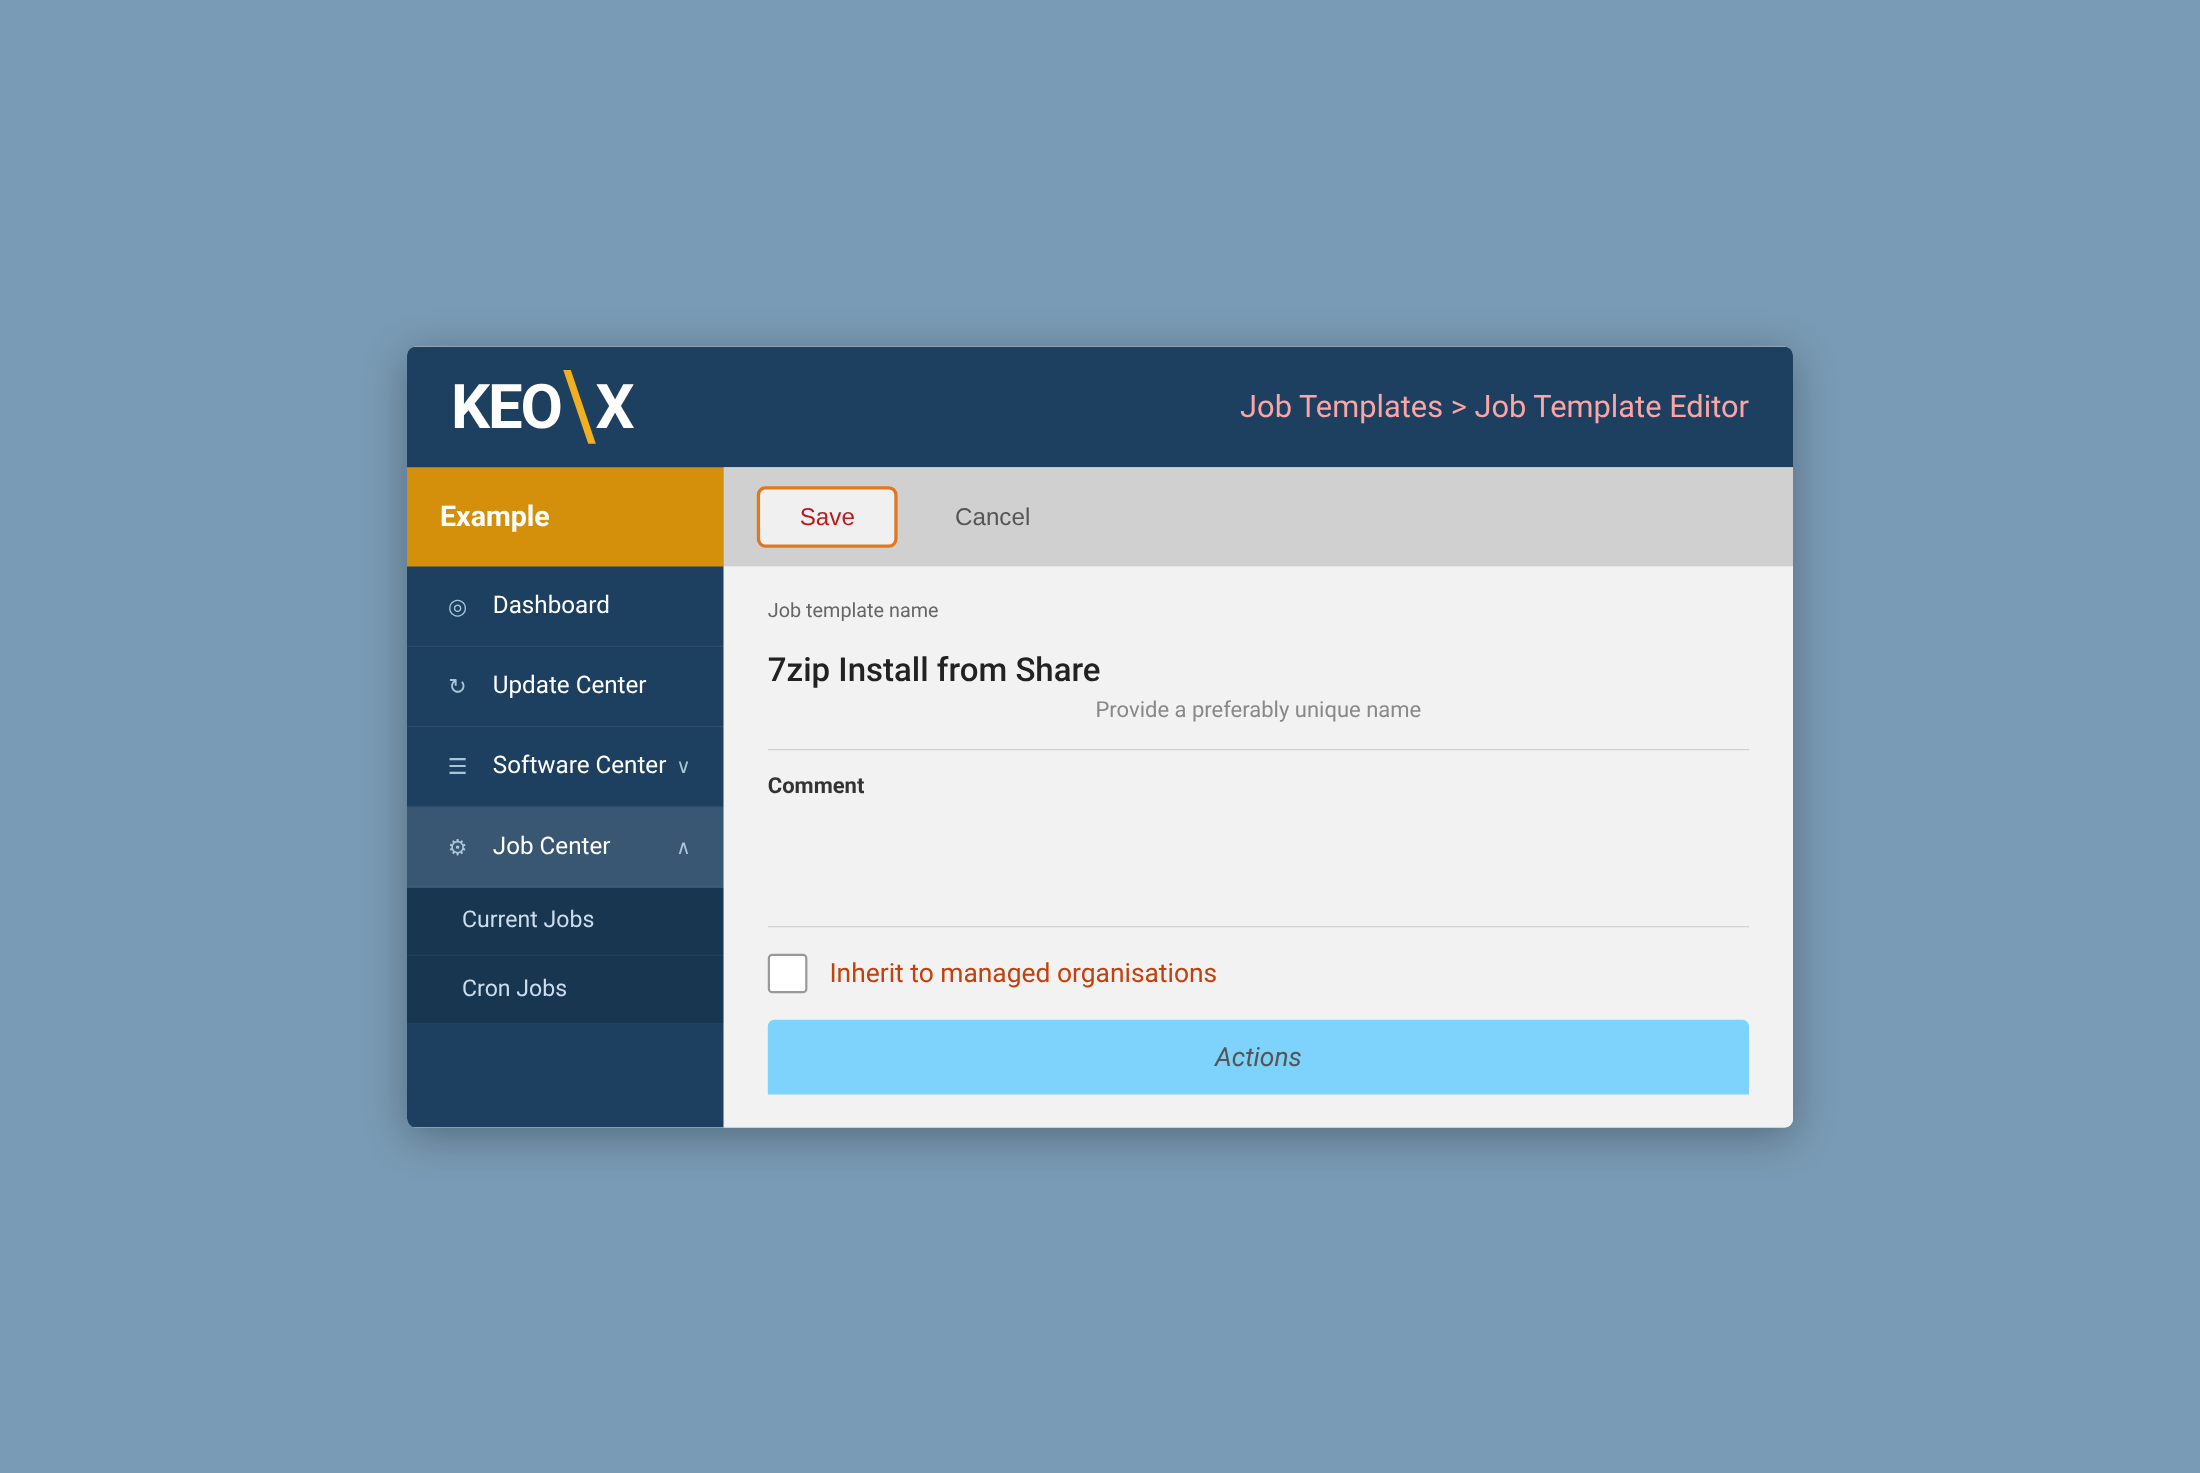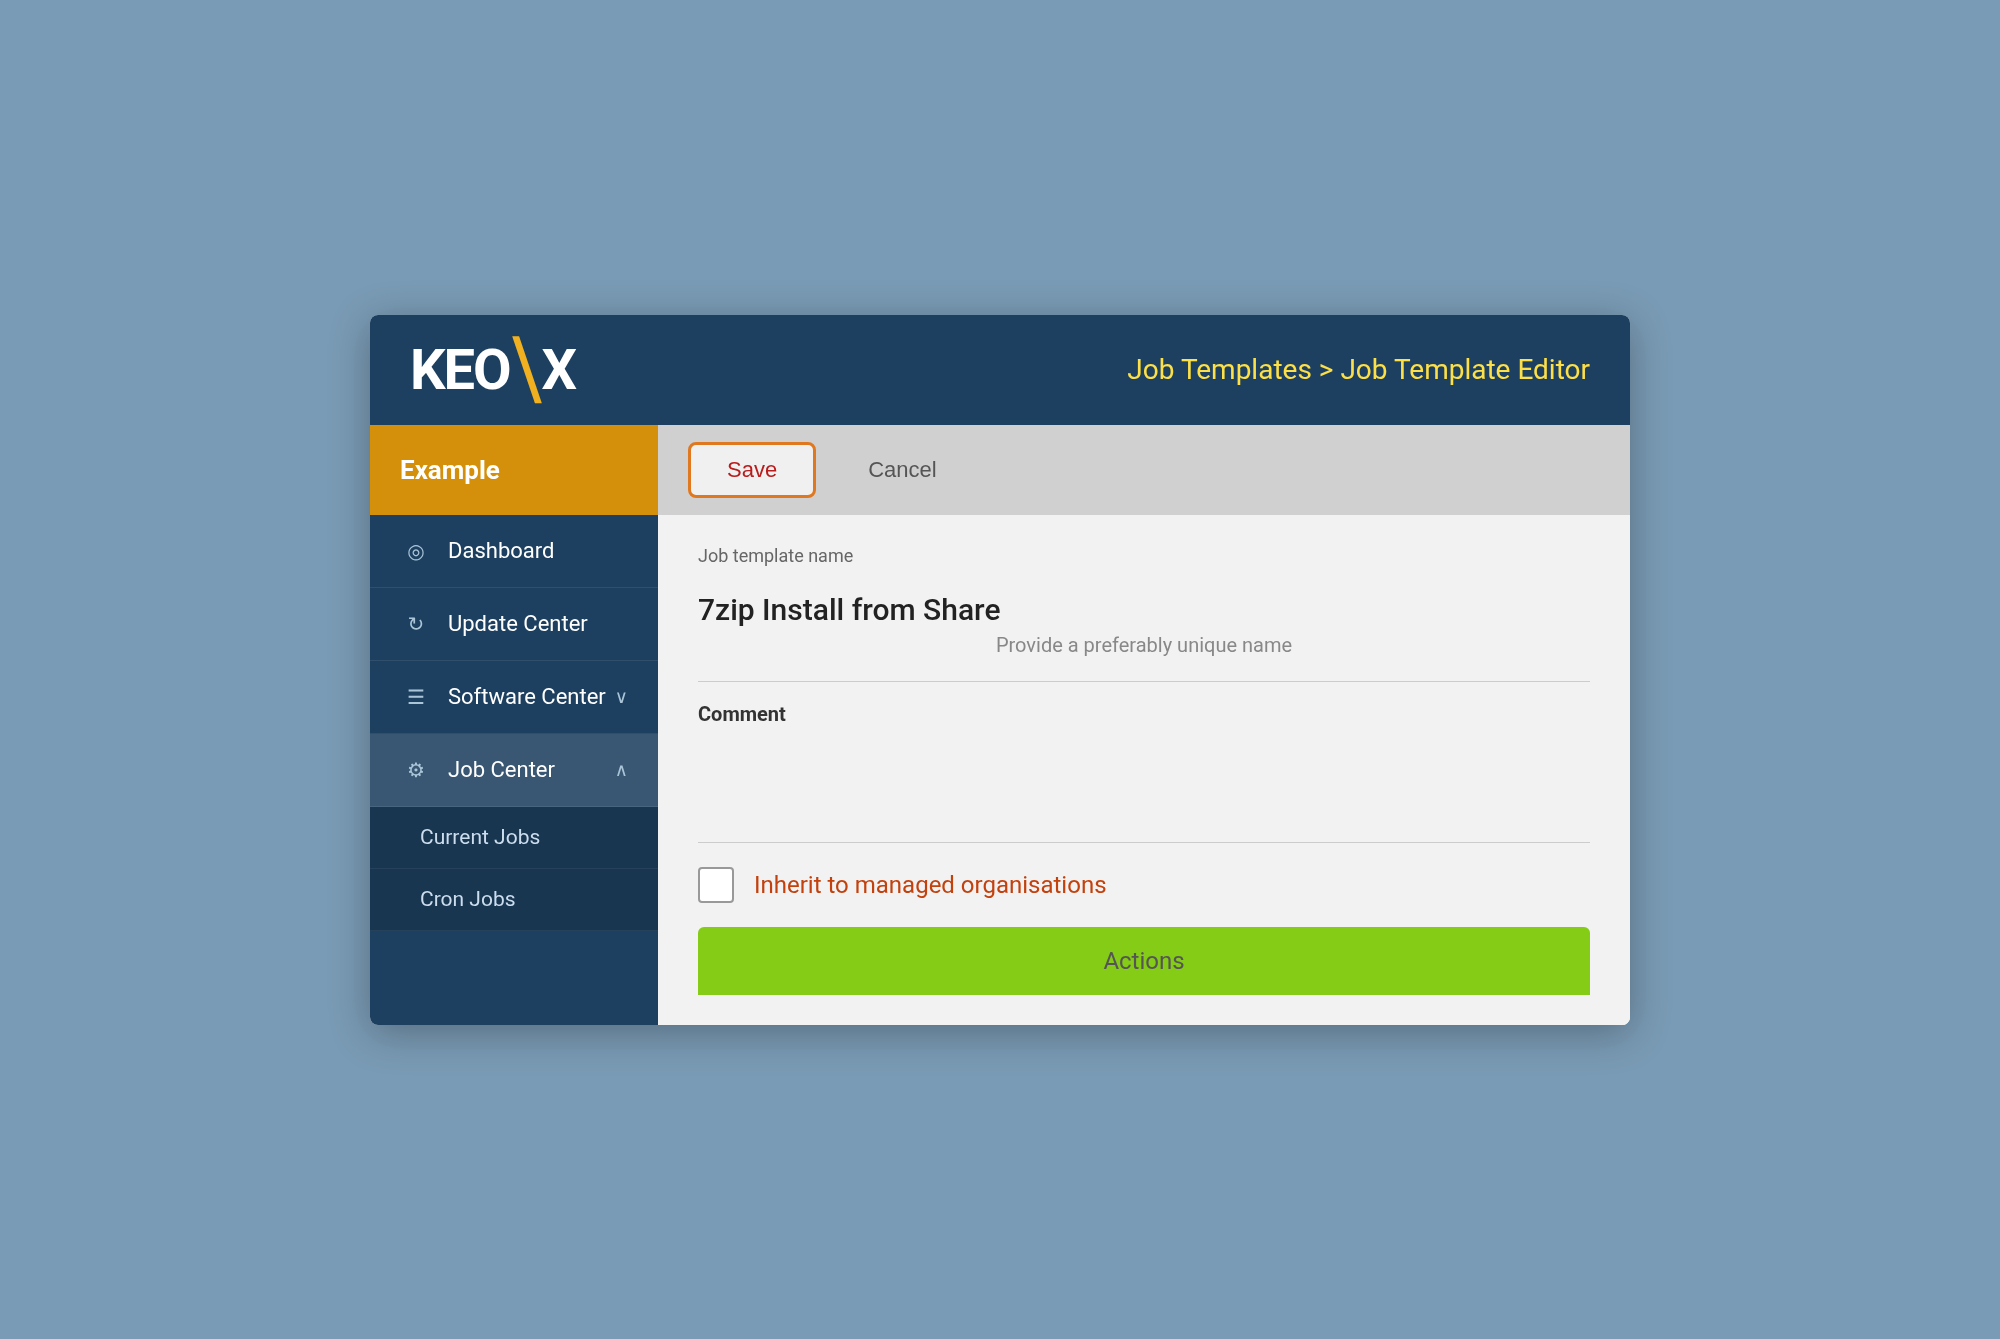--- a/index.html
+++ b/index.html
@@ -56,21 +56,21 @@
     .logo-x { color: #fff; }
 
     .breadcrumb-area {
       flex: 1;
       display: flex;
       justify-content: flex-end;
       align-items: center;
     }
 
     .breadcrumb-text {
-      color: #fde047;
+      color: #fca5a5;
       font-size: 28px;
       font-weight: 400;
     }
 
     
     .main-layout {
       display: flex;
       height: calc(100% - 110px);
       min-height: 600px;
     }
@@ -243,24 +243,25 @@
       flex-shrink: 0;
       cursor: pointer;
     }
 
     .checkbox-label {
       font-size: 24px;
       color: #c2410c;
     }
 
     .actions-section {
-      background-color: #84cc16;
+      background-color: #7dd3fc;
       border-radius: 6px 6px 0 0;
       padding: 20px 30px;
       margin-top: 16px;
+      font-style: italic;
     }
 
     .actions-label {
       font-size: 24px;
       color: #555;
       text-align: center;
     }
   </style>
 </head>
 <body>

